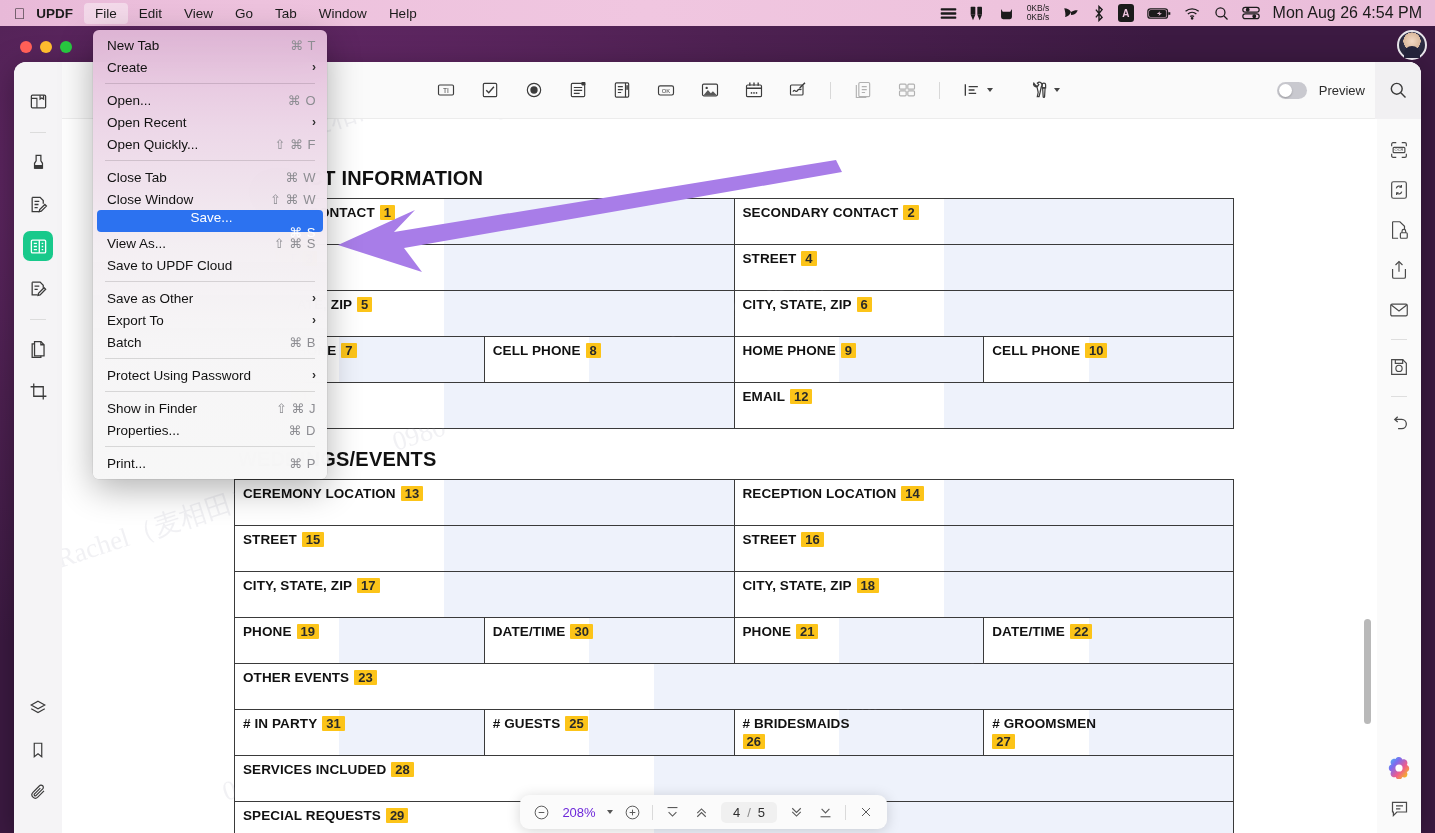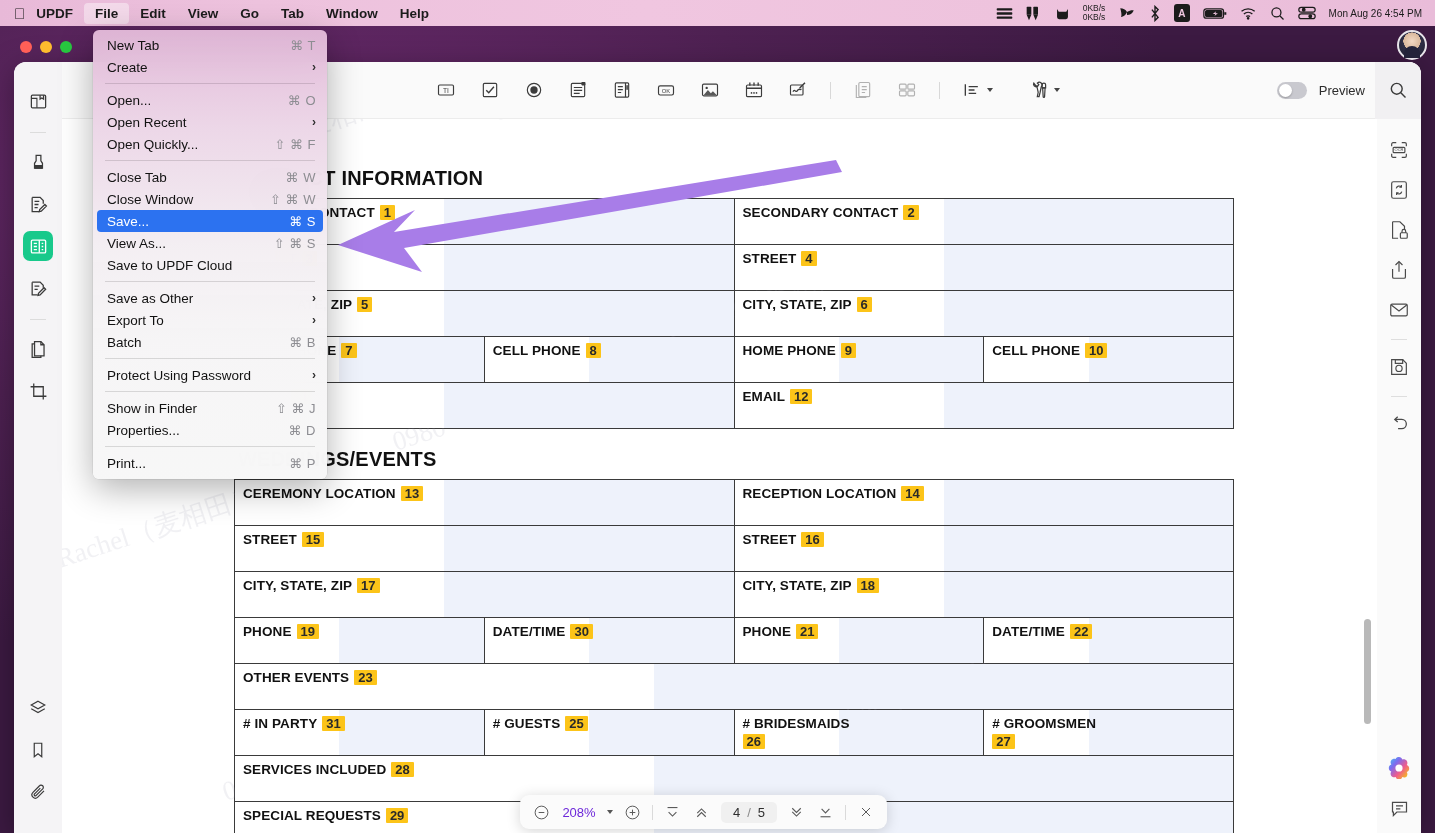--- a/index.html
+++ b/index.html
@@ -18,27 +18,27 @@
   }
 
   
   #menubar {
     position: absolute; top: 0; left: 0; width: 1435px; height: 26px;
     background: linear-gradient(90deg,#e8b9d8 0%, #edc2dd 18%, #f0c6e0 45%, #eec3dd 70%, #e9bcd9 100%);
     display: flex; align-items: center; z-index: 60;
     font-size: 13.5px; color: #1b1b1b;
   }
   #menubar .apple { margin-left: 14px; font-size: 15px; line-height: 1; }
-  .mb-item { padding: 3px 11px; border-radius: 4px; white-space: nowrap; font-weight: bold; }
+  .mb-item { padding: 3px 11px; border-radius: 4px; white-space: nowrap; }
   .mb-item.bold { font-weight: 700; }
   .mb-item.active { background: rgba(255,255,255,0.42); }
   #menubar-right { margin-left: auto; display: flex; align-items: center; gap: 13px; padding-right: 13px; }
   #menubar-right .mi { display: flex; align-items: center; justify-content: center; height: 18px; }
   .net-rate { font-size: 8.5px; line-height: 9.5px; text-align: right; color: #1b1b1b; }
-  .clock { font-size: 10px; white-space: nowrap; }
+  .clock { font-size: 16px; white-space: nowrap; }
   .key-a { background:#1b1b1b; color:#f0c6e0; font-size:10px; font-weight:700; border-radius:3px; padding:1px 4px; }
 
   
   #app {
     position: absolute; left: 14px; top: 62px; width: 1407px; height: 771px;
     background: #fafafa; border-radius: 12px 12px 0 0;
     box-shadow: 0 6px 30px rgba(0,0,0,0.35);
     overflow: hidden; z-index: 10;
   }
   
@@ -194,21 +194,21 @@
     padding: 4px 0 5px; font-size: 13.5px; color: #121212;
     backdrop-filter: blur(20px);
   }
   .mrow {
     height: 22px; display: flex; align-items: center; padding: 0 11px 0 14px;
     white-space: nowrap; cursor: default;
   }
   .mrow .mlabel { flex: 0 0 auto; }
   .mrow .mkey { margin-left: auto; color: #8d8d92; letter-spacing: .5px; font-size: 13px; }
   .mrow .mchev { margin-left: auto; color: #303030; font-size: 12px; font-weight: 700; }
-  .mrow.sel { background: #2c72f0; color: #fff; border-radius: 4px; margin: 0 4px; padding: 0 7px 0 10px; }
+  .mrow.sel { background: #2c72f0; color: #fff; border-radius: 4px; margin: 0 4px; padding: 0 7px 0 10px; flex-direction: column; }
   .mrow.sel .mkey { color: #ffffff; }
   .mdiv { height: 1px; background: rgba(0,0,0,.13); margin: 5px 12px; }
 </style>
 </head>
 <body>
 
 <div id="desktop"></div>
 
 <div id="app">
 

